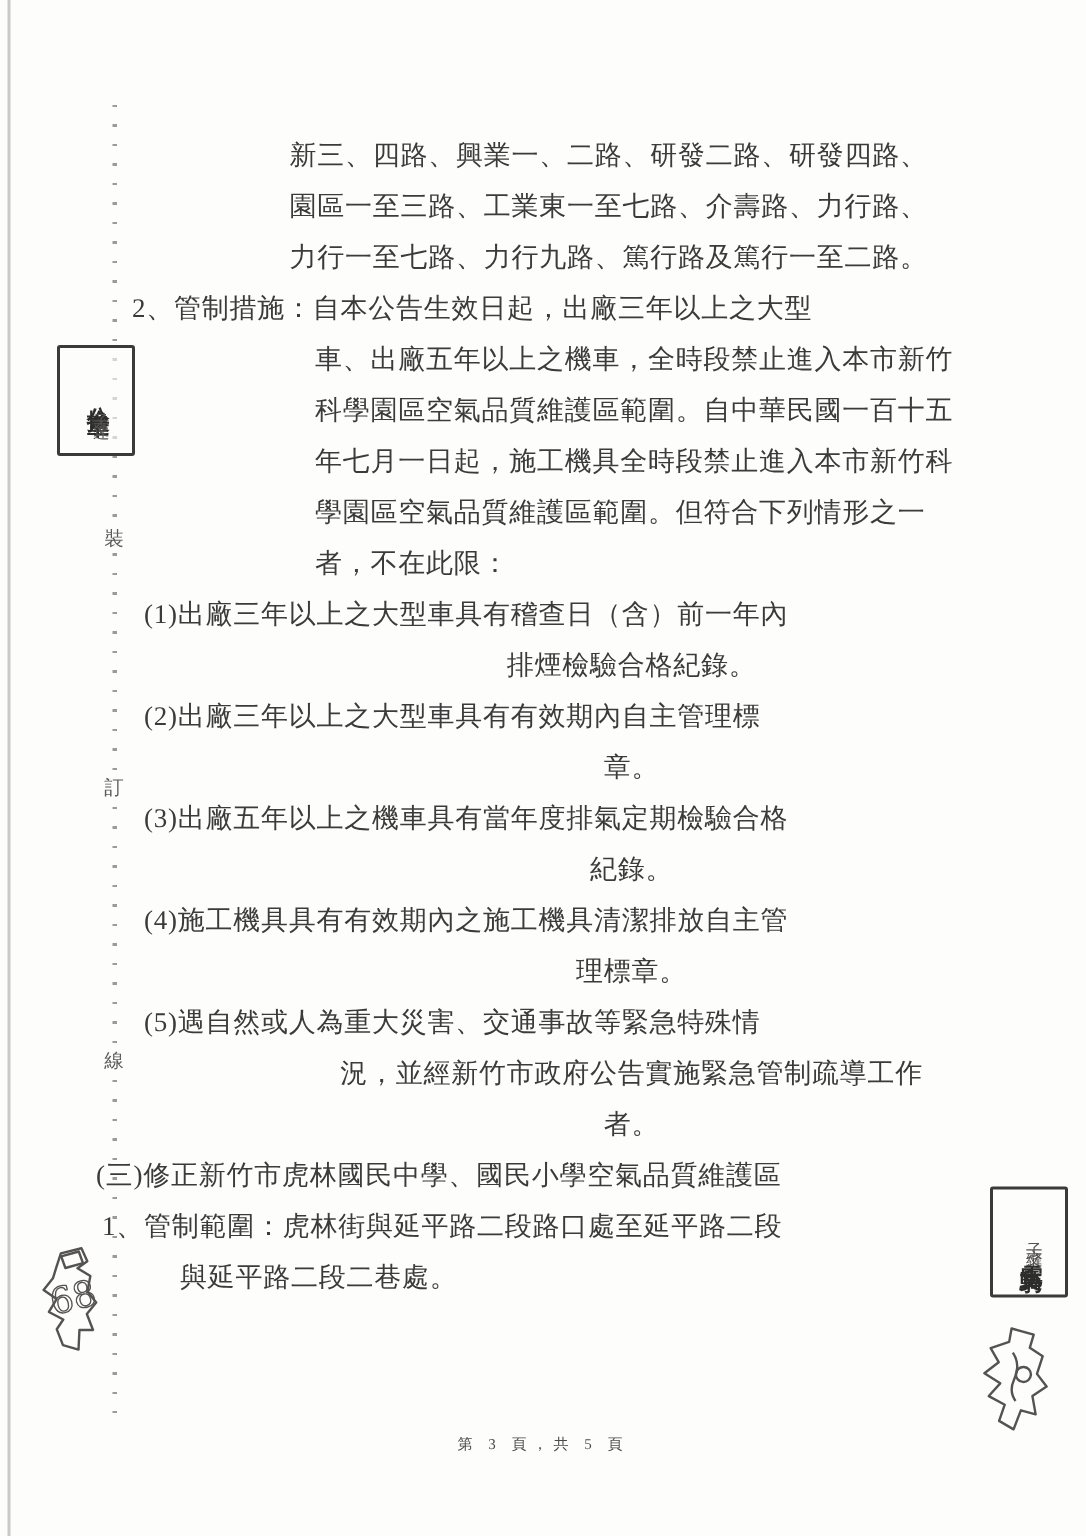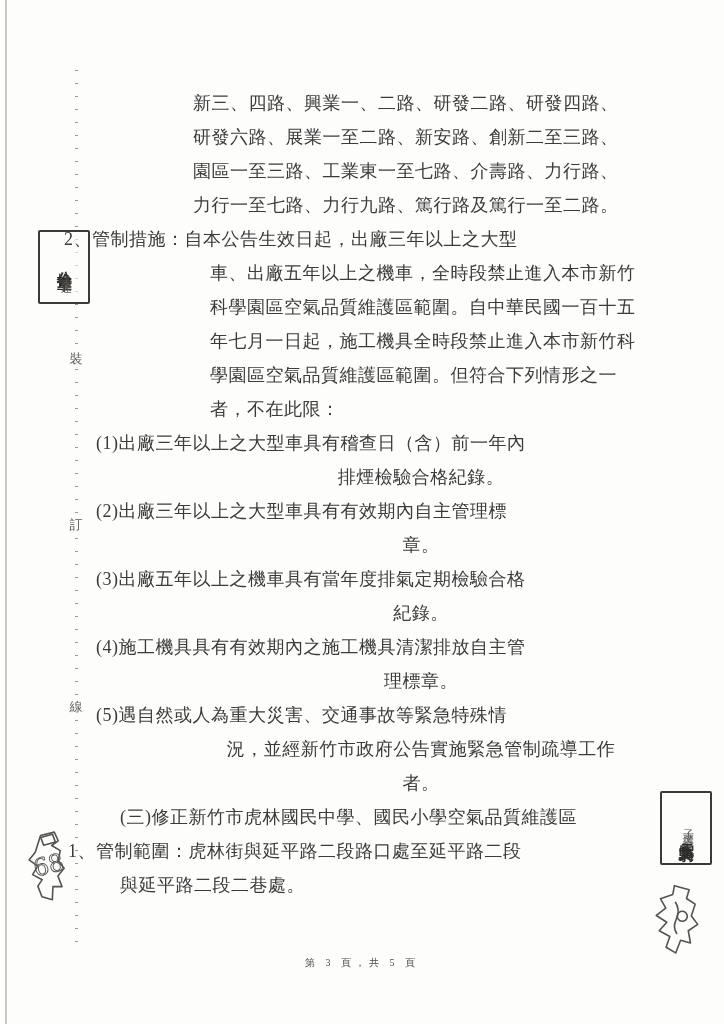--- a/index.html
+++ b/index.html
@@ -56,25 +56,25 @@
     font-size:11px;color:#55534f;letter-spacing:3px;line-height:1;
   }
   
   .doc{position:absolute;left:0;top:86px;width:620px;}
   .ln{
     height:34px;line-height:34px;
     font-size:18px;white-space:pre;color:#3b3b3b;
     letter-spacing:0.5px;
   }
   .road{padding-left:193px;}
-  .nf  {padding-left:64px;}
+  .nf  {padding-left:88px;}
   .nc  {padding-left:210px;}
   .pf  {padding-left:96px;}
   .pc  {padding-left:222px;text-align:center;}
-  .sec {padding-left:120px;}
+  .sec {padding-left:64px;}
   .nf2 {padding-left:68px;}
   .nc2 {padding-left:100px;margin-left:20px;}
   
   .footer{
     position:absolute;left:0;top:956px;width:724px;
     text-align:center;font-size:10px;letter-spacing:4px;color:#4a4a48;
   }
   .blob{position:absolute;}
   .blob-left{left:18px;top:830px;}
   .blob-right{left:648px;top:880px;}
@@ -116,21 +116,20 @@
   <svg class="blob blob-right" width="60" height="86" viewBox="0 0 60 86">
     <g fill="none" stroke="#55534f" stroke-width="1.6" stroke-linejoin="round">
       <path d="M24 6 L39 9 L37 18 L46 23 L43 35 L50 43 L41 50 L44 62 L34 60 L30 73 L20 68 L23 57 L12 52 L19 43 L8 37 L17 29 L11 20 L23 15 Z" transform="rotate(4 30 40)"></path>
       <path d="M26 22 Q32 30 28 40 Q25 48 30 54" transform="rotate(4 30 40)"></path>
       <circle cx="34" cy="36" r="5" transform="rotate(4 30 40)"></circle>
     </g>
   </svg>
 
   <main class="doc">
     <div class="ln road">新三、四路、興業一、二路、研發二路、研發四路、</div>
-    <div class="ln road">研發六路、展業一至二路、新安路、創新二至三路、</div>
     <div class="ln road">園區一至三路、工業東一至七路、介壽路、力行路、</div>
     <div class="ln road">力行一至七路、力行九路、篤行路及篤行一至二路。</div>
     <div class="ln nf">2、管制措施：自本公告生效日起，出廠三年以上之大型</div>
     <div class="ln nc">車、出廠五年以上之機車，全時段禁止進入本市新竹</div>
     <div class="ln nc">科學園區空氣品質維護區範圍。自中華民國一百十五</div>
     <div class="ln nc">年七月一日起，施工機具全時段禁止進入本市新竹科</div>
     <div class="ln nc">學園區空氣品質維護區範圍。但符合下列情形之一</div>
     <div class="ln nc">者，不在此限：</div>
     <div class="ln pf">(1)出廠三年以上之大型車具有稽查日（含）前一年內</div>
     <div class="ln pc">排煙檢驗合格紀錄。</div>

